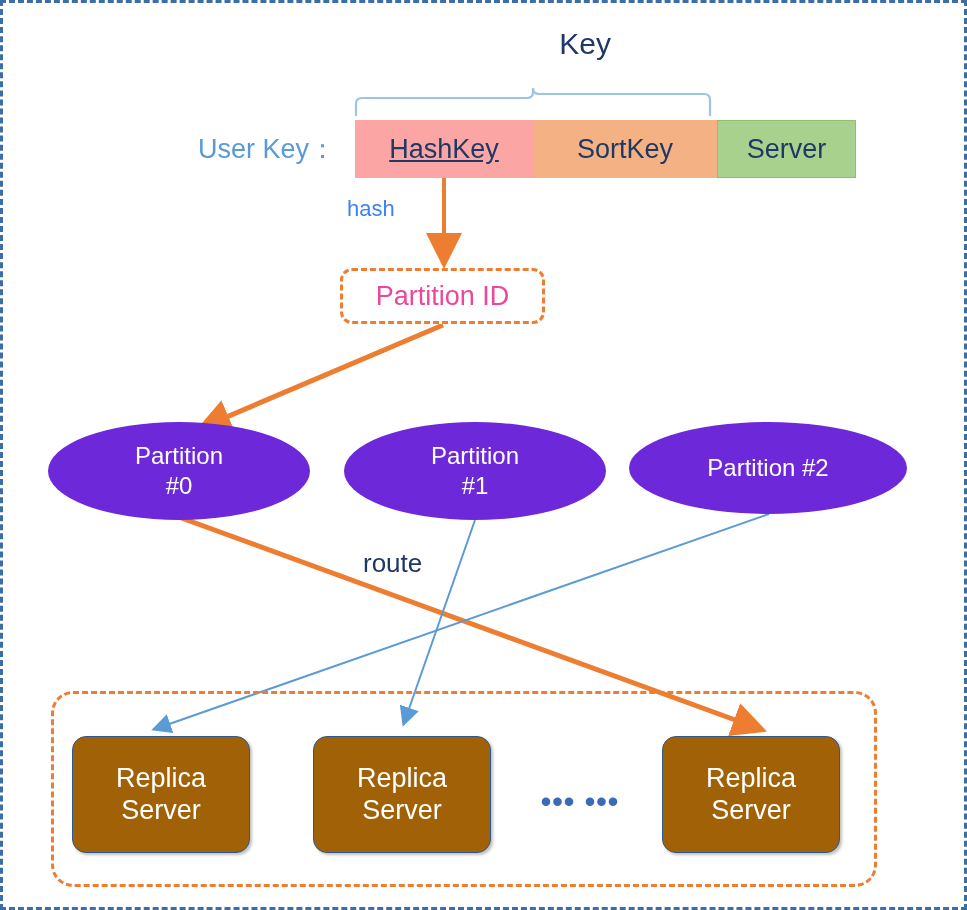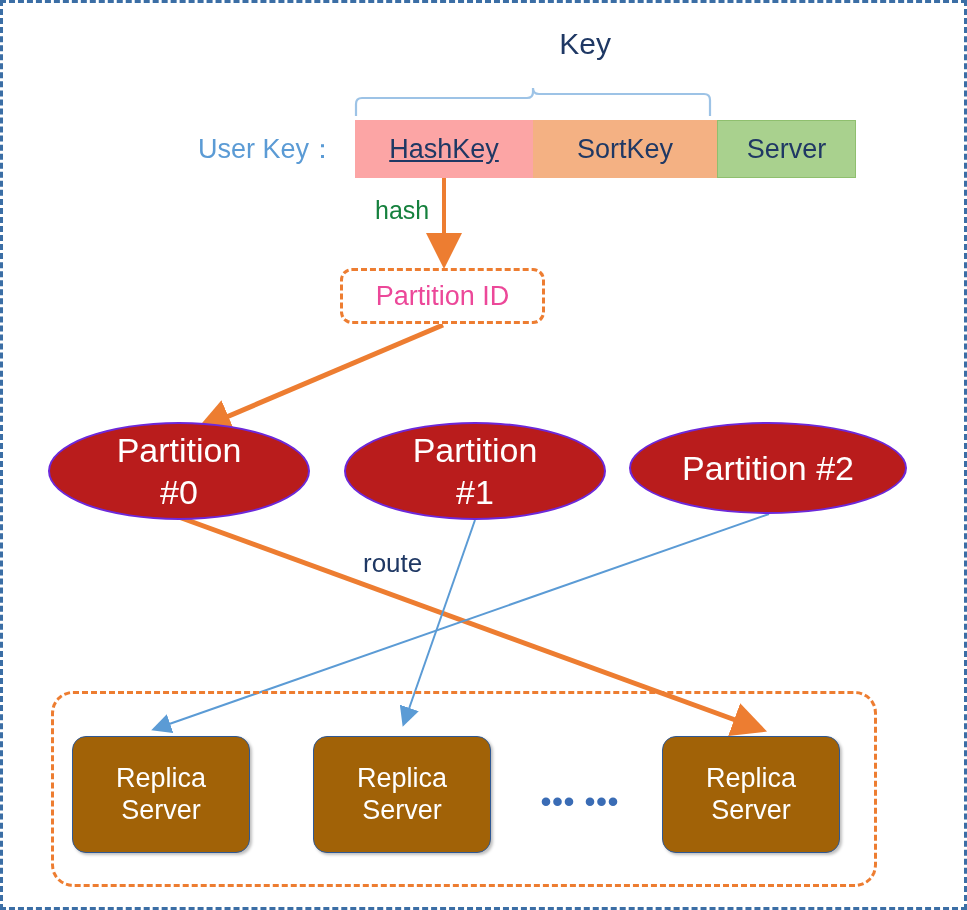--- a/index.html
+++ b/index.html
@@ -63,24 +63,24 @@
     color: #1F3864;
     box-sizing: border-box;
   }
   .seg.hashkey { width: 178px; background: #fca5a5; text-decoration: underline; }
   .seg.sortkey { width: 184px; background: #F4B183; }
   .seg.value   { width: 139px; background: #A9D18E; border: 1px solid #8FBF6E; }
 
   
   .hash-label {
     position: absolute;
-    left: 372px;
+    left: 344px;
     top: 193px;
-    font-size: 25px;
-    color: #15803d;
+    font-size: 22px;
+    color: #3b82f6;
   }
 
   
   .partition-id {
     position: absolute;
     left: 337px;
     top: 265px;
     width: 205px;
     height: 56px;
     border: 3px dashed #ED7D31;
@@ -90,29 +90,29 @@
     align-items: center;
     justify-content: center;
     font-size: 27px;
     color: #ec4899;
     background: #ffffff;
   }
 
   
   .ellipse {
     position: absolute;
-    background: #b91c1c;
-    border: 2px solid #6d28d9;
+    background: #6d28d9;
+    border: 7px solid #6d28d9;
     border-radius: 50%;
     display: flex;
     align-items: center;
     justify-content: center;
     text-align: center;
     color: #ffffff;
-    font-size: 34px;
+    font-size: 24px;
     line-height: 1.25;
     box-sizing: border-box;
   }
   .ellipse.p0 { left: 45px;  top: 419px; width: 262px; height: 98px; }
   .ellipse.p1 { left: 341px; top: 419px; width: 262px; height: 98px; }
   .ellipse.p2 { left: 626px; top: 419px; width: 278px; height: 92px; }
 
   
   .route-label {
     position: absolute;

